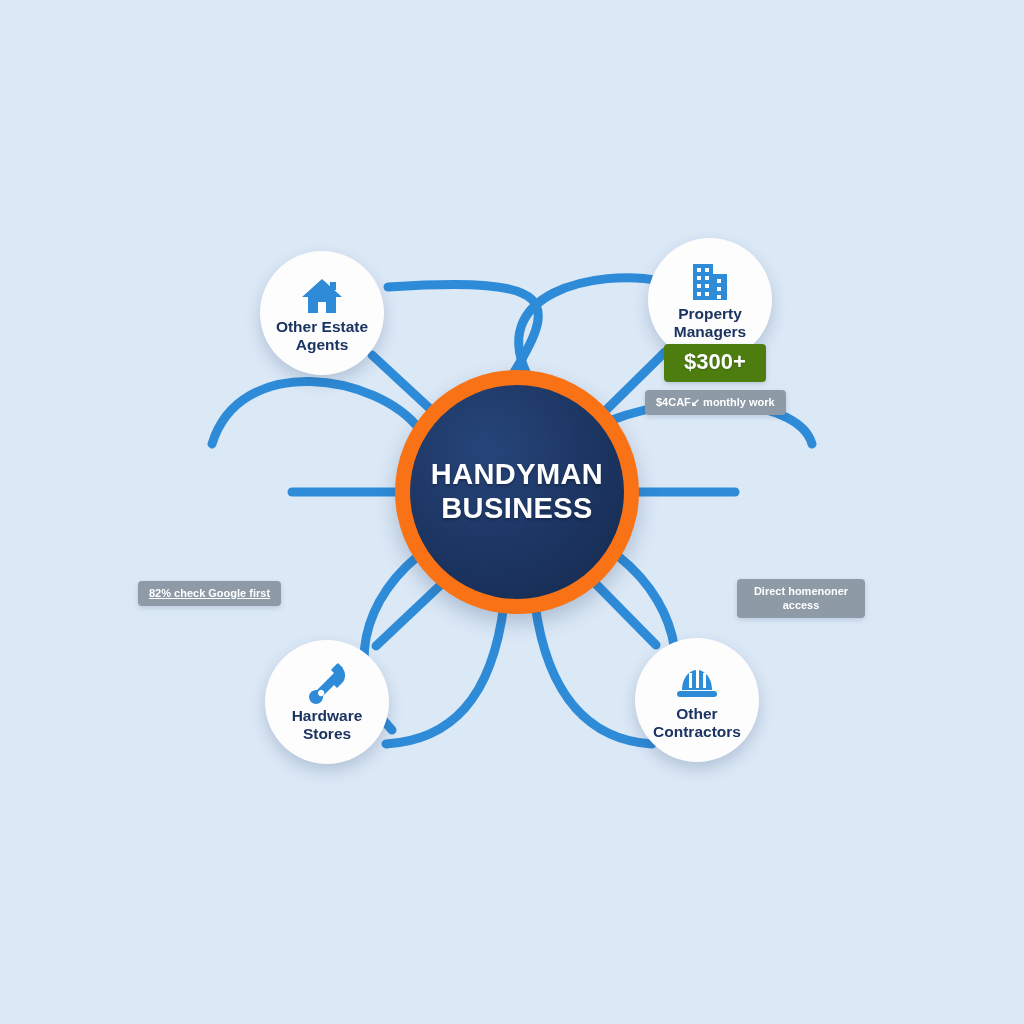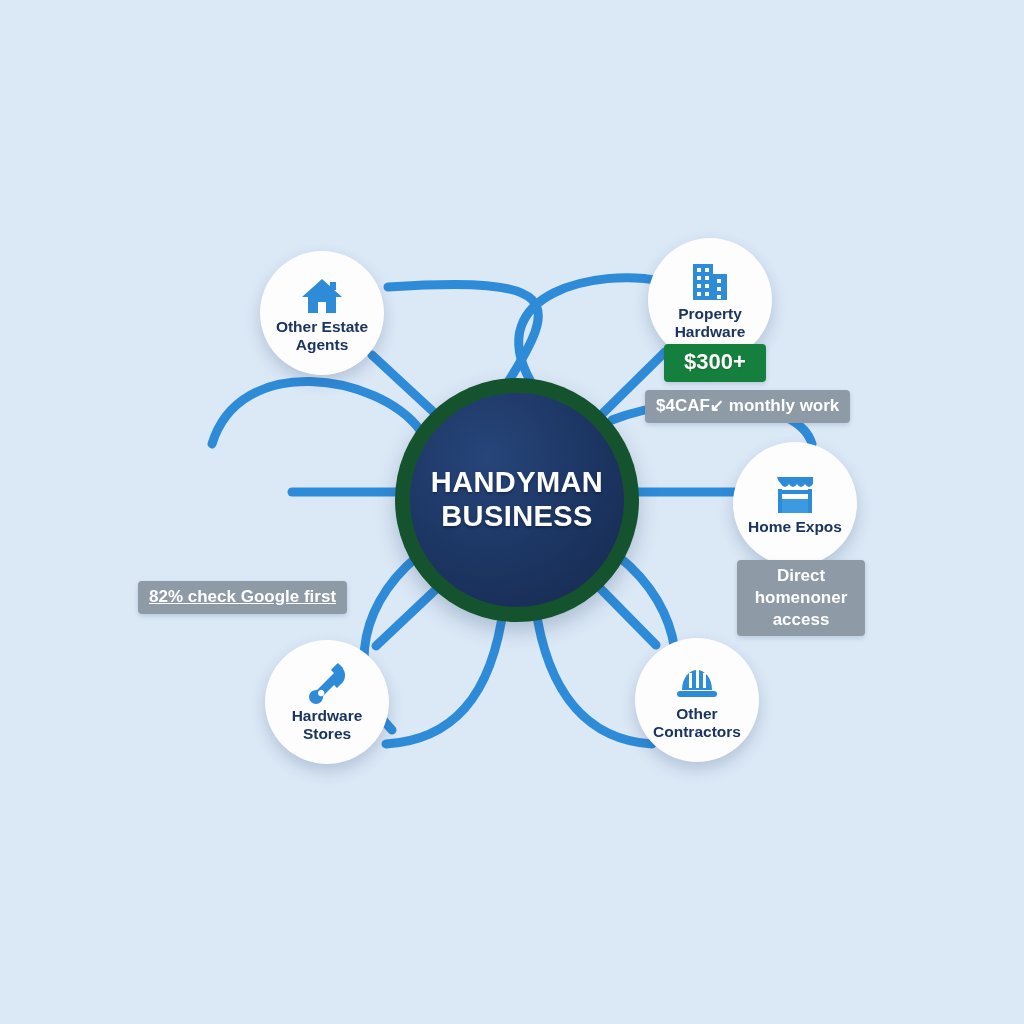--- a/index.html
+++ b/index.html
@@ -19,24 +19,24 @@
   }
   #links {
     position: absolute;
     left: 0; top: 0;
     width: 1024px; height: 1024px;
   }
 
   
   .hub {
     position: absolute;
-    left: 395px; top: 378px;
+    left: 395px; top: 370px;
     width: 244px; height: 244px;
     border-radius: 50%;
-    background: #14532d;
+    background: #f97316;
     box-shadow: 0 9px 20px rgba(40,70,110,0.26);
     display: flex;
     align-items: center;
     justify-content: center;
     z-index: 30;
   }
   .hub-inner {
     width: 214px; height: 214px;
     border-radius: 50%;
     background: radial-gradient(circle at 36% 30%, #27457a 0%, #1b3460 58%, #16294e 100%);
@@ -81,35 +81,35 @@
     font-weight: bold;
     line-height: 1.16;
     text-align: center;
     white-space: pre-line;
     padding: 0 4px;
   }
 
   
   .badge-green {
     position: absolute;
-    background: #15803d;
+    background: #4d7c0f;
     color: #ffffff;
     font-size: 22px;
     font-weight: bold;
     padding: 5px 20px 7px 20px;
     border-radius: 4px;
     z-index: 26;
     text-shadow: 0 1px 2px rgba(0,0,0,0.18);
     box-shadow: 0 2px 5px rgba(40,70,110,0.2);
   }
   .badge-gray {
     position: absolute;
     background: #8e9aa6;
     color: #ffffff;
-    font-size: 17px;
+    font-size: 11px;
     font-weight: bold;
     padding: 5px 11px 6px 11px;
     border-radius: 4px;
     text-align: center;
     line-height: 1.28;
     z-index: 26;
     white-space: pre-line;
     box-shadow: 0 2px 5px rgba(40,70,110,0.18);
   }
 </style>
@@ -183,44 +183,32 @@
             <rect x="16" y="22" width="4" height="4"></rect>
           <rect x="8" y="30" width="4" height="4"></rect>
             <rect x="16" y="30" width="4" height="4"></rect>
           <rect x="28" y="17" width="4" height="4"></rect>
             <rect x="28" y="25" width="4" height="4"></rect>
           <rect x="28" y="33" width="4" height="4"></rect>
         </g>
       </svg>
     </div>
     <div class="node-label">Property
-Hardware</div>
+Managers</div>
   </div>
 
   <div class="badge-green" style="left:664px; top:344px;">$300+</div>
 
   <div class="badge-gray" style="left:645px; top:390px;">$4CAF↙ monthly work</div>
 
 
   <div class="badge-gray" style="left:138px; top:581px;text-decoration:underline;">82% check Google first</div>
 
-  <div class="node" style="left:733px; top:442px;">
-    <div class="node-icon">
-      <svg width="44" height="40" viewBox="0 0 44 40">
-        <path fill="#2e8bd8" d="M4 2 H40 V9 Q36 15 32 9 Q28 15 24 9 Q20 15 16 9 Q12 15 8 9 Q5 6 4 2 Z"></path>
-        <rect fill="#2e8bd8" x="5" y="14" width="4" height="24"></rect>
-        <rect fill="#2e8bd8" x="35" y="14" width="4" height="24"></rect>
-        <rect fill="#2e8bd8" x="9" y="15" width="26" height="4"></rect>
-        <rect fill="#3d9ae0" x="9" y="24" width="26" height="14"></rect>
-      </svg>
-    </div>
-    <div class="node-label">Home Expos</div>
-  </div>
-
-  <div class="badge-gray" style="left:737px; top:560px; width:106px;">Direct homenoner
+
+  <div class="badge-gray" style="left:737px; top:579px; width:106px;">Direct homenoner
 access</div>
 
   <div class="node" style="left:635px; top:638px;">
     <div class="node-icon">
       <svg width="46" height="34" viewBox="0 0 46 34">
         <path fill="#2e8bd8" d="M23 2 C31 2 38 10 38 22 L8 22 C8 10 15 2 23 2 Z"></path>
         <g fill="#ffffff">
           <rect x="15" y="5" width="3" height="15"></rect>
           <rect x="22" y="2" width="3" height="18"></rect>
           <rect x="29" y="5" width="3" height="15"></rect>

